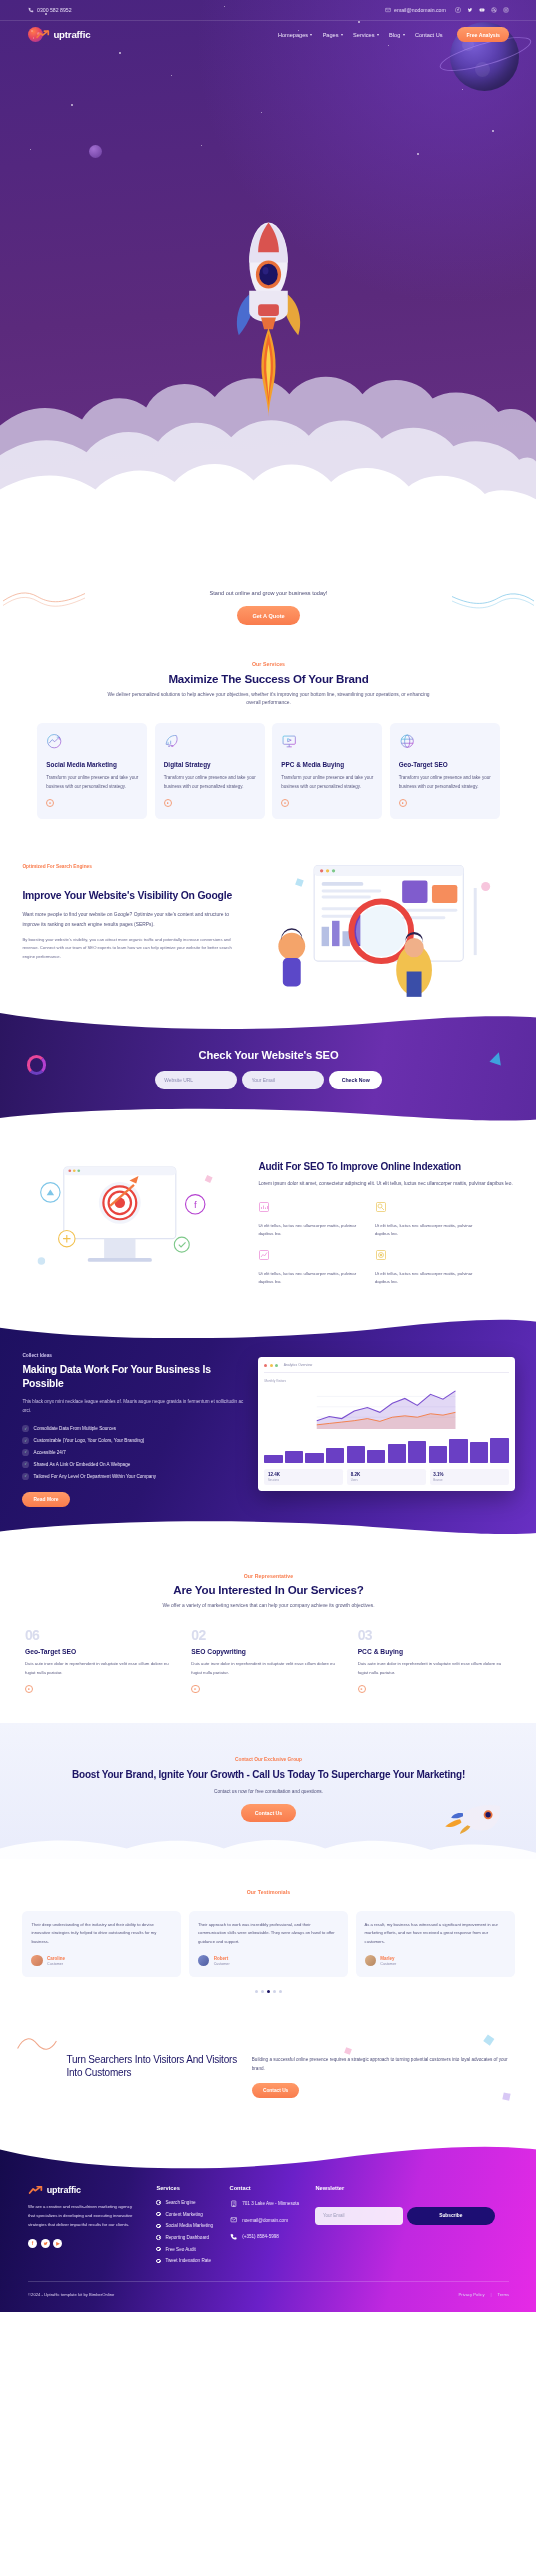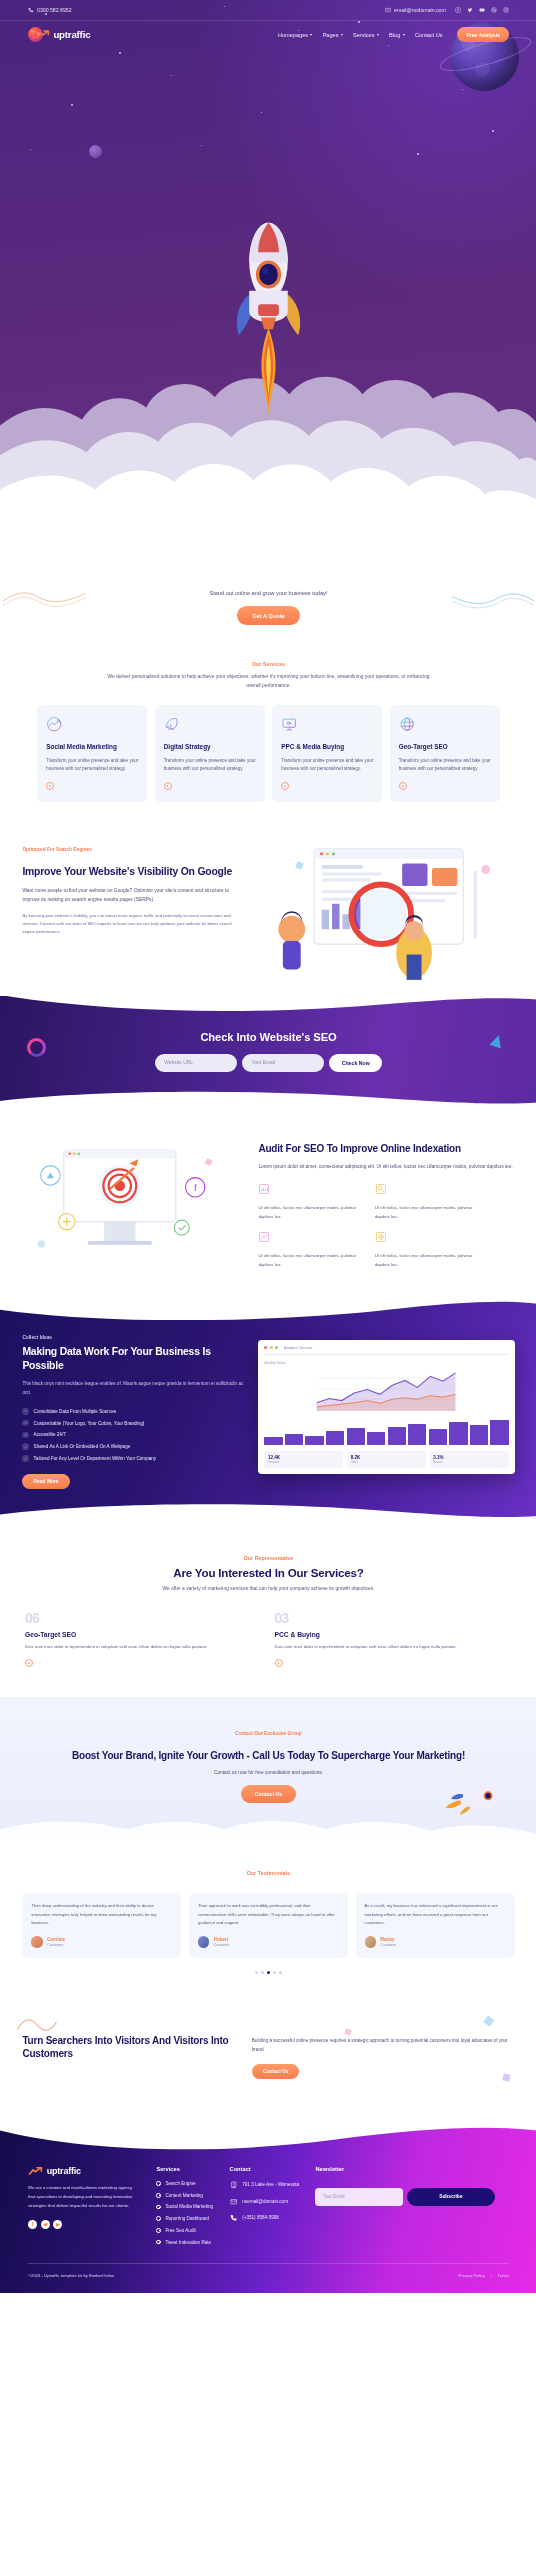--- a/index.html
+++ b/index.html
@@ -131,21 +131,21 @@
   .card .arrow {
     margin-top:7.5px; width:8.2px;height:8.2px;border-radius:50%;
     border:0.7px solid #f4a07c; display:flex; align-items:center; justify-content:center;
     color:#f97c4d; font-size:3.7px;
   }
 
   
   .visibility { display:flex; padding:12px 22.4px 25px; gap:10.4px; align-items:flex-start; }
   .vis-left { width:220px; padding-top:6px; }
   .vis-eyebrow { font-size:4.8px; font-weight:700; color:#f97c4d; }
-  .vis-left h2 { font-size:10.4px; font-weight:800; color:#1b1464; margin-top:13px; line-height:1.3; letter-spacing:-0.2px; }
+  .vis-left h2 { font-size:10.4px; font-weight:800; color:#1b1464; margin-top:20px; line-height:1.3; letter-spacing:-0.2px; }
   .vis-left p { font-size:4.9px; color:#4f4f79; line-height:1.95; margin-top:7.5px; }
   .vis-left p.small { font-size:4.2px; color:#6b6b90; margin-top:6.7px; line-height:2; }
   .vis-right { flex:1; position:relative; height:130px; }
 
   
   .seocheck {
     position:relative; height:112px;
     background:linear-gradient(100deg,#2b1560 0%, #4a2490 42%, #6a2fae 70%, #5c2aa0 100%);
     display:flex; flex-direction:column; align-items:center; justify-content:center;
     overflow:hidden;
@@ -227,21 +227,21 @@
   .rep .arrow { margin-top:7.5px; width:8.2px;height:8.2px;border-radius:50%; border:0.7px solid #f4a07c;
     display:flex;align-items:center;justify-content:center;color:#f97c4d;font-size:3.7px; }
 
   
   .ctasec {
     position:relative; padding:34px 22.4px 37px; text-align:center;
     background:linear-gradient(180deg,#f2f4fd 0%, #e9ecfb 100%);
     overflow:hidden;
   }
   .ctasec .eyebrow { font-size:4.8px; font-weight:700; color:#f97c4d; }
-  .ctasec h2 { font-size:10px; font-weight:800; color:#1b1464; margin-top:13px; line-height:1.4; letter-spacing:-0.2px; }
+  .ctasec h2 { font-size:10px; font-weight:800; color:#1b1464; margin-top:6px; line-height:1.4; letter-spacing:-0.2px; }
   .ctasec p { font-size:4.8px; color:#4f4f79; margin-top:6.7px; }
   .btn-contact {
     margin-top:10.4px; border:none; border-radius:11.2px; padding:6px 13.4px;
     background:linear-gradient(180deg,#ff9a68,#f97c4d); color:#fff; font-size:5.2px; font-weight:600; cursor:pointer;
     font-family:"Liberation Sans", sans-serif;
   }
   .cta-rocket { position:absolute; right:25px; bottom:25px; }
   .cta-cloud { position:absolute; bottom:0; left:0; width:537px; }
 
   
@@ -255,21 +255,21 @@
   .tavatar.c { background:linear-gradient(135deg,#e0b48a,#b38560); }
   .tname { font-size:4.5px; font-weight:800; color:#f97c4d; }
   .trole { font-size:3.7px; color:#8a8aab; margin-top:1.5px; }
   .dots { display:flex; gap:3px; justify-content:center; margin-top:13.4px; }
   .dots .d { width:3px;height:3px;border-radius:50%; background:#cfd3e8; }
   .dots .d.on { background:#1b1464; }
 
   
   .turnsec { position:relative; padding:27px 22.4px 33px; display:flex; gap:13.4px; align-items:flex-start; overflow:hidden; }
   .turn-left { width:216px; padding-top:7.5px; }
-  .turn-left h2 { font-size:10px; font-weight:700; color:#1b1464; line-height:1.35; letter-spacing:-0.2px; }
+  .turn-left h2 { font-size:10px; font-weight:400; color:#1b1464; line-height:1.35; letter-spacing:-0.2px;margin-left:44px; }
   .turn-right { flex:1; padding-top:10.4px; }
   .turn-right p { font-size:4.6px; color:#4f4f79; line-height:1.95; }
   .btn-contact-sm {
     margin-top:9px; border:none; border-radius:10.4px; padding:5.2px 11.2px;
     background:linear-gradient(180deg,#ff9a68,#f97c4d); color:#fff; font-size:4.8px; font-weight:600; cursor:pointer;
     font-family:"Liberation Sans", sans-serif;
   }
   .deco-sq { position:absolute; }
 
   
@@ -473,20 +473,21 @@
     <svg class="squiggle r" viewBox="0 0 110 36" fill="none">
       <path d="M0 14 C30 28 48 24 62 16 C76 8 92 8 110 20" stroke="#7fc6e8" stroke-width="1"></path>
       <path d="M0 20 C30 34 48 30 62 22 C76 14 92 14 110 26" stroke="#7fc6e8" stroke-width="1" opacity=".6"></path>
     </svg>
     <p>Stand out online and grow your business today!</p>
     <button class="btn-quote">Get A Quote</button>
   </section>
 
   <section class="services">
     <div class="section-eyebrow">Our Services</div>
+    <div class="section-title">Maximize The Success Of Your Brand</div>
     <div class="section-sub">We deliver personalized solutions to help achieve your objectives, whether it's improving your bottom line, streamlining your operations, or enhancing overall performance.</div>
 
     <div class="cards">
       <div class="card">
         <svg class="ic" viewBox="0 0 32 32" fill="none" stroke="url(#g1)" stroke-width="1.4">
           <defs>
               <linearGradient id="g1" x1="0" y1="0" x2="1" y2="1">
                 <stop offset="0" stop-color="#3fc0e0"></stop>
                 <stop offset="1" stop-color="#b43fd0"></stop>
               </linearGradient>
@@ -601,21 +602,21 @@
 
   <section class="seocheck">
     <svg class="topcurve" viewBox="0 0 720 26" preserveAspectRatio="none" style="height:19.4px">
       <path d="M0 0 C160 26 360 26 520 12 C600 5 670 2 720 6 L720 0 Z" fill="#ffffff"></path>
     </svg>
     <svg class="botcurve" viewBox="0 0 720 26" preserveAspectRatio="none" style="height:19.4px">
       <path d="M0 26 L0 16 C120 2 320 0 480 10 C600 18 670 22 720 18 L720 26 Z" fill="#ffffff"></path>
     </svg>
     <div class="ring-deco"></div>
     <div class="tri-deco"></div>
-    <h2>Check Into Website's SEO</h2>
+    <h2>Check Your Website's SEO</h2>
     <form class="seoform">
       <input type="text" placeholder="Website URL" style="">
       <input type="email" placeholder="Your Email" style="">
       <button>Check Now</button>
     </form>
   </section>
 
   <section class="audit">
     <div class="audit-left">
       <svg viewBox="0 0 300 190" width="224" height="142">
@@ -778,20 +779,26 @@
     <div class="section-title">Are You Interested In Our Services?</div>
     <div class="section-sub">We offer a variety of marketing services that can help your company achieve its growth objectives.</div>
     <div class="rep-cards">
       <div class="rep">
         <div class="num">06</div>
         <h3>Geo-Target SEO</h3>
         <p>Duis aute irure dolor in reprehenderit in voluptate velit esse cillum dolore eu fugiat nulla pariatur.</p>
         <div class="arrow">▸</div>
       </div>
       <div class="rep">
+        <div class="num">02</div>
+        <h3>SEO Copywriting</h3>
+        <p>Duis aute irure dolor in reprehenderit in voluptate velit esse cillum dolore eu fugiat nulla pariatur.</p>
+        <div class="arrow">▸</div>
+      </div>
+      <div class="rep">
         <div class="num">03</div>
         <h3>PCC &amp; Buying</h3>
         <p>Duis aute irure dolor in reprehenderit in voluptate velit esse cillum dolore eu fugiat nulla pariatur.</p>
         <div class="arrow">▸</div>
       </div>
     </div>
   </section>
 
   <section class="ctasec">
     <div class="eyebrow">Contact Our Exclusive Group</div>

